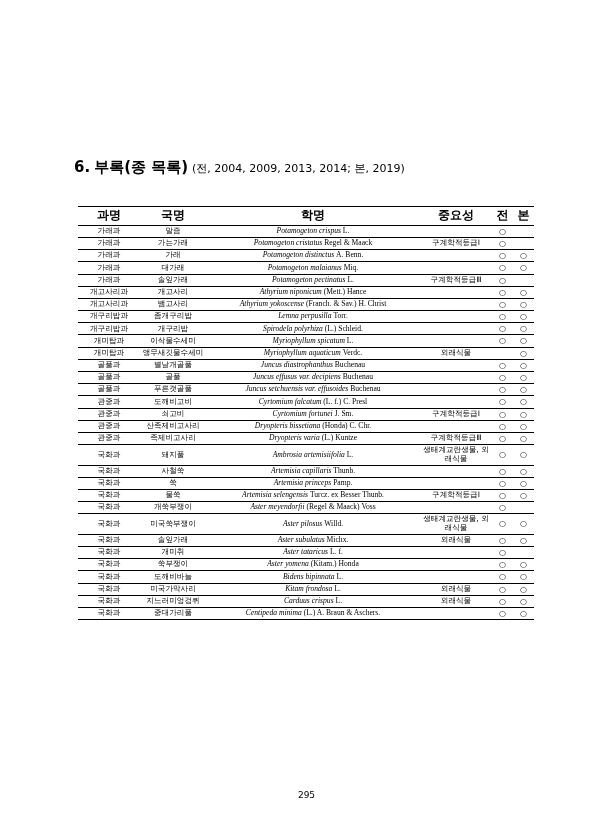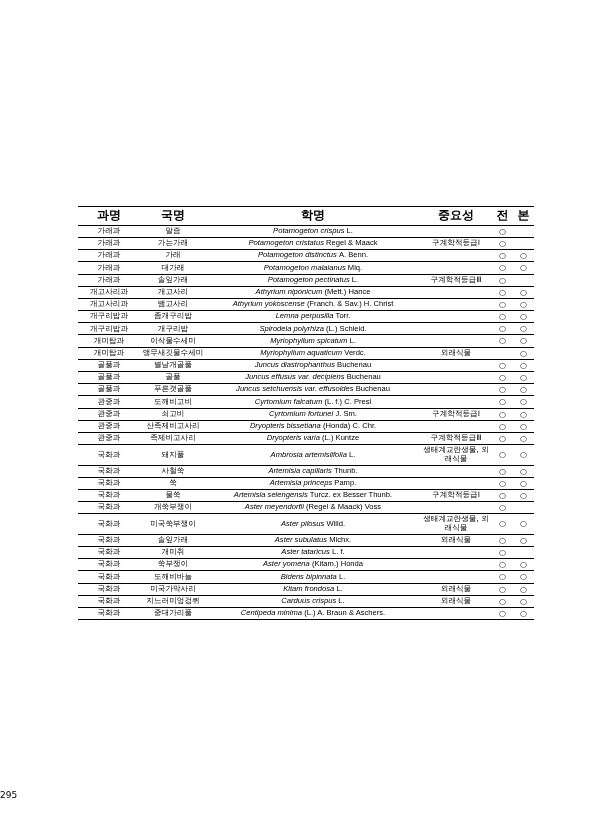--- a/index.html
+++ b/index.html
@@ -68,50 +68,56 @@
     font-weight: bold;
     font-size: 12px;
     padding: 2px 2px;
   }
   table.speclist tbody tr:last-child td {
     border-bottom: 1.4px solid #000;
   }
   td.sci {
     text-align: left;
     font-style: italic;
-    font-family: Liberation Sans, sans-serif;
+    font-family: Liberation Serif, serif;
     margin-top: 45px;
   }
   td.sci .auth {
     font-style: normal;
   }
   col.c-fam { width: 62px; }
   col.c-kor { width: 66px; }
   col.c-sci { width: 214px; }
   col.c-imp { width: 72px; }
   col.c-j   { width: 21px; }
   col.c-b   { width: 21px; }
   .mark {
     font-family: "DejaVu Sans", sans-serif;
     font-size: 8px;
   }
   .pageno {
     position: absolute;
     left: 0;
     top: 790px;
     width: 613px;
+    text-align: center;
     font-family: "DejaVu Sans", sans-serif;
     font-size: 9px;
   }
 </style>
 </head>
 <body>
 
 <div class="page">
 
+  <div class="heading">
+    <span class="num">6.</span>
+    <span class="ttl">부록(종 목록)</span>
+    <span class="sub">(전, 2004, 2009, 2013, 2014; 본, 2019)</span>
+  </div>
 
   <table class="speclist">
     <colgroup>
       <col class="c-fam">
       <col class="c-kor">
       <col class="c-sci">
       <col class="c-imp">
       <col class="c-j">
       <col class="c-b">
     </colgroup>

